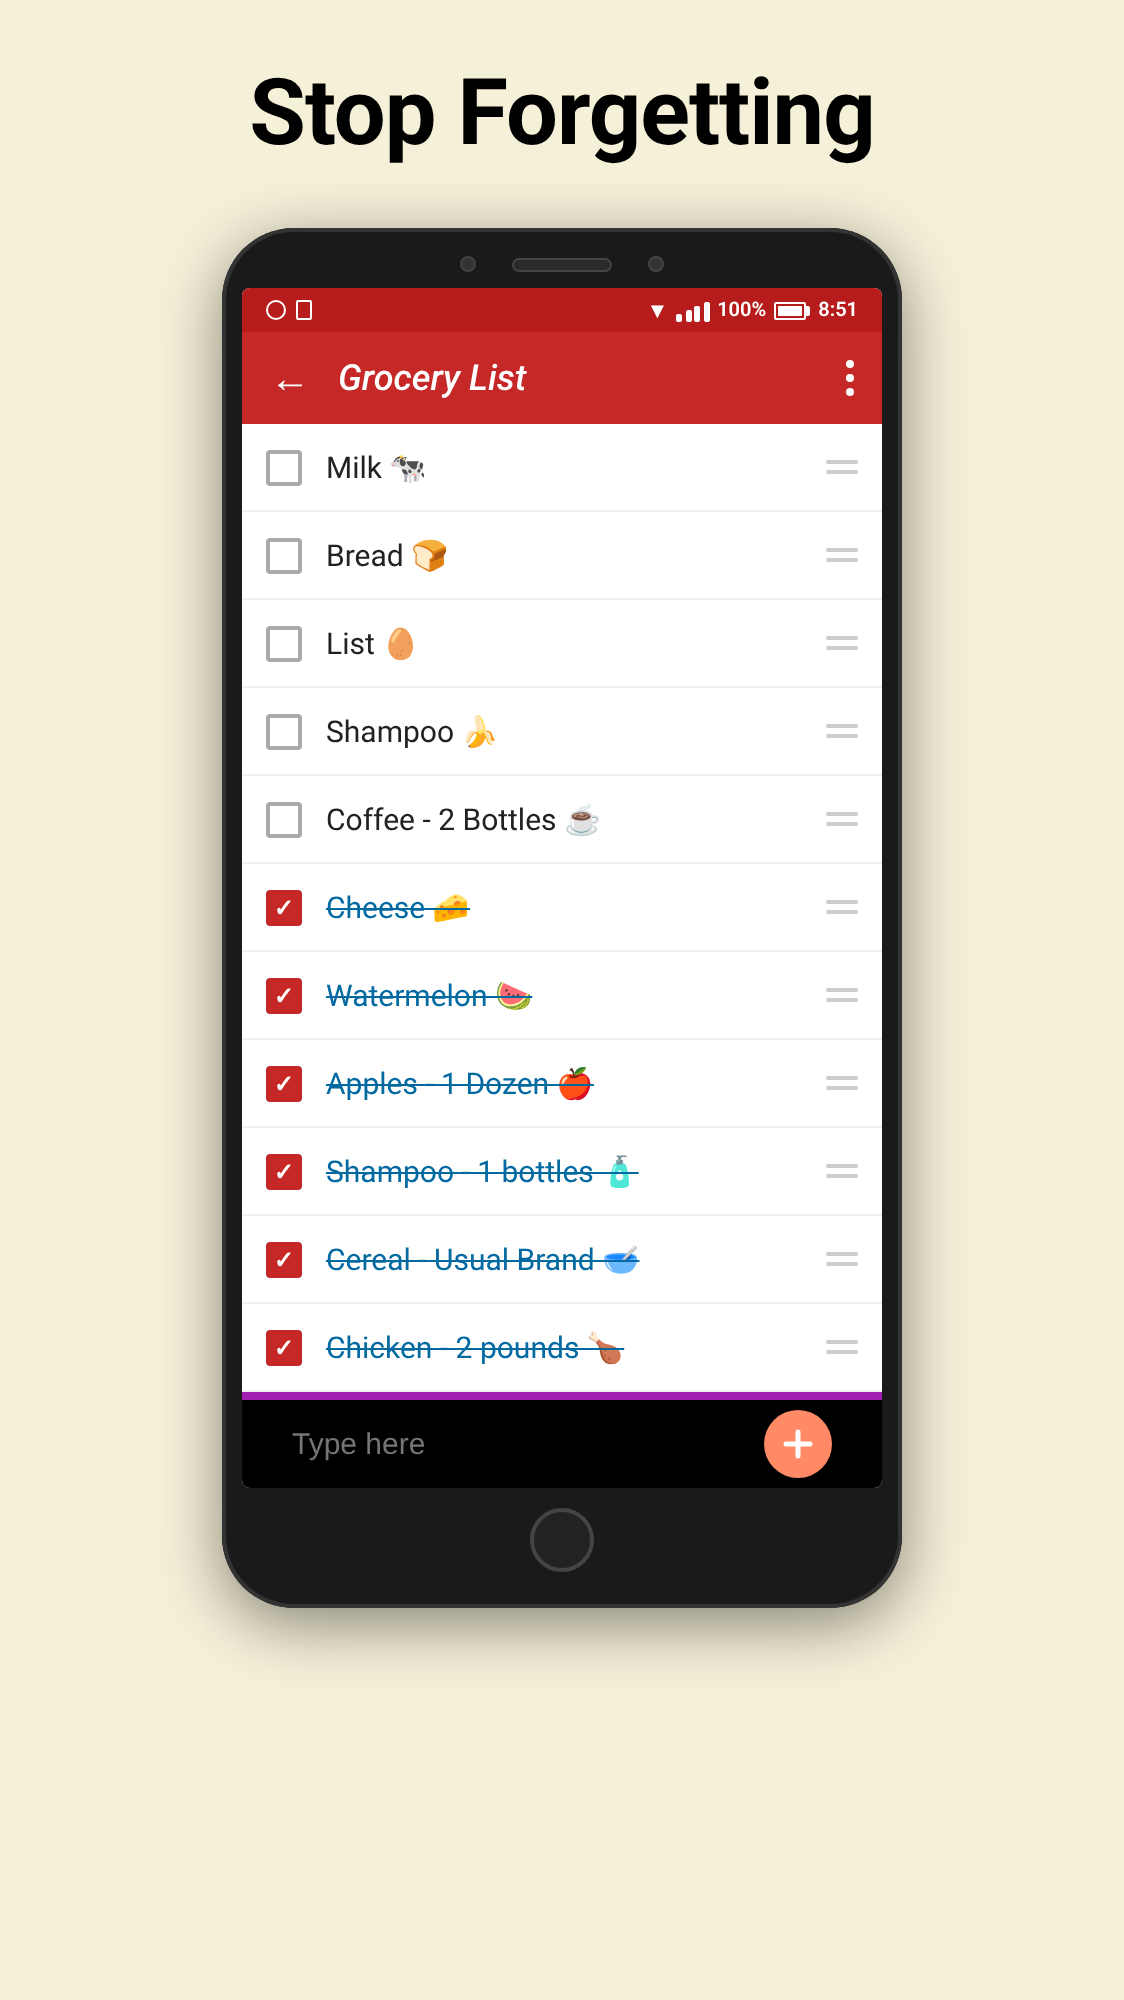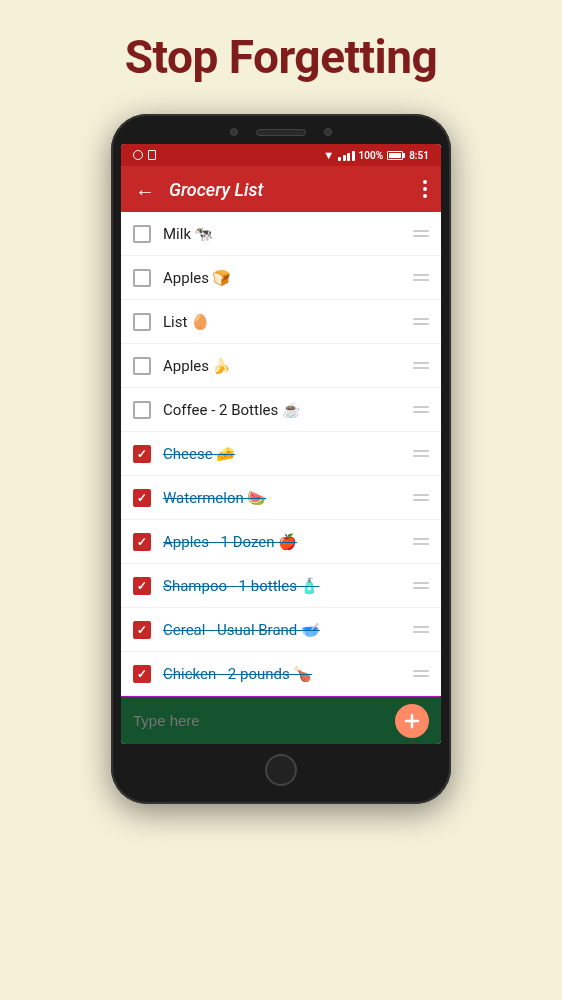--- a/index.html
+++ b/index.html
@@ -11,21 +11,21 @@
       min-height: 1000px;
       display: flex;
       flex-direction: column;
       align-items: center;
       padding-top: 30px;
     }
 
     .headline {
       font-size: 46px;
       font-weight: 700;
-      color: #7f1d1d;
+      color: #000000;
       text-align: right;
       margin-bottom: 30px;
       letter-spacing: -0.5px;
     }
 
     
     .phone {
       width: 340px;
       background: #1a1a1a;
       border-radius: 36px;
@@ -205,25 +205,25 @@
 
     .drag-line {
       width: 16px;
       height: 2px;
       background: #ccc;
       border-radius: 1px;
     }
 
     
     .bottom-bar {
-      background: #14532d;
-      display: flex;
-      align-items: center;
-      padding: 10px 12px;
-      border-top: 1px solid #a21caf;
+      background: #000000;
+      display: flex;
+      align-items: center;
+      padding: 10px 25px;
+      border-top: 4px solid #a21caf;
       height: 48px;
     }
 
     .type-here-input {
       flex: 1;
       border: none;
       background: transparent;
       font-size: 15px;
       color: #bbb;
       outline: none;
@@ -354,37 +354,37 @@
     <div class="list-item">
           <div class="checkbox"></div>
           <span class="item-text">Milk 🐄</span>
           <div class="drag-handle">
             <div class="drag-line"></div>
             <div class="drag-line"></div>
           </div>
         </div>
         <div class="list-item">
           <div class="checkbox"></div>
-          <span class="item-text">Apples 🍞</span>
+          <span class="item-text">Bread 🍞</span>
           <div class="drag-handle">
             <div class="drag-line"></div>
             <div class="drag-line"></div>
           </div>
         </div>
         <div class="list-item">
           <div class="checkbox"></div>
           <span class="item-text">List 🥚</span>
           <div class="drag-handle">
             <div class="drag-line"></div>
             <div class="drag-line"></div>
           </div>
         </div>
         <div class="list-item">
           <div class="checkbox"></div>
-          <span class="item-text">Apples 🍌</span>
+          <span class="item-text">Shampoo 🍌</span>
           <div class="drag-handle">
             <div class="drag-line"></div>
             <div class="drag-line"></div>
           </div>
         </div>
         <div class="list-item">
           <div class="checkbox"></div>
           <span class="item-text">Coffee - 2 Bottles ☕</span>
           <div class="drag-handle">
             <div class="drag-line"></div>

